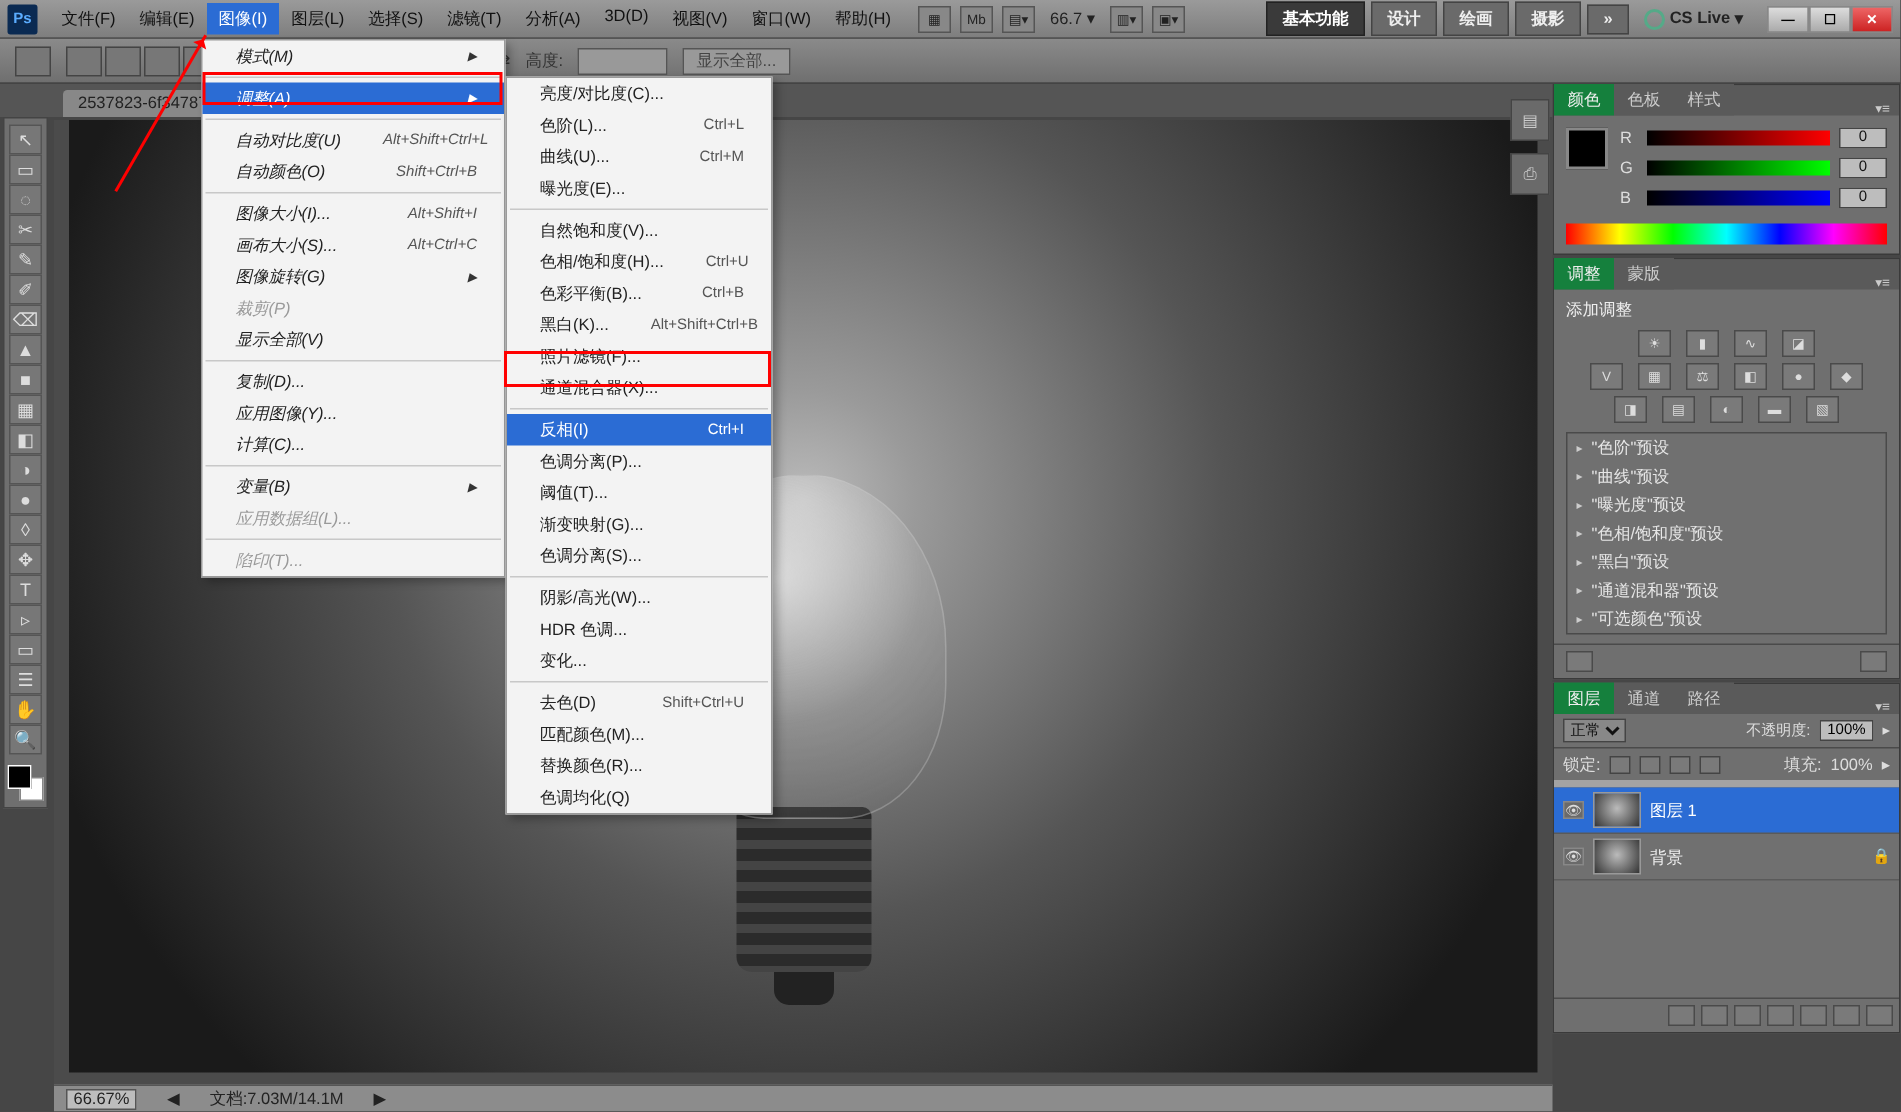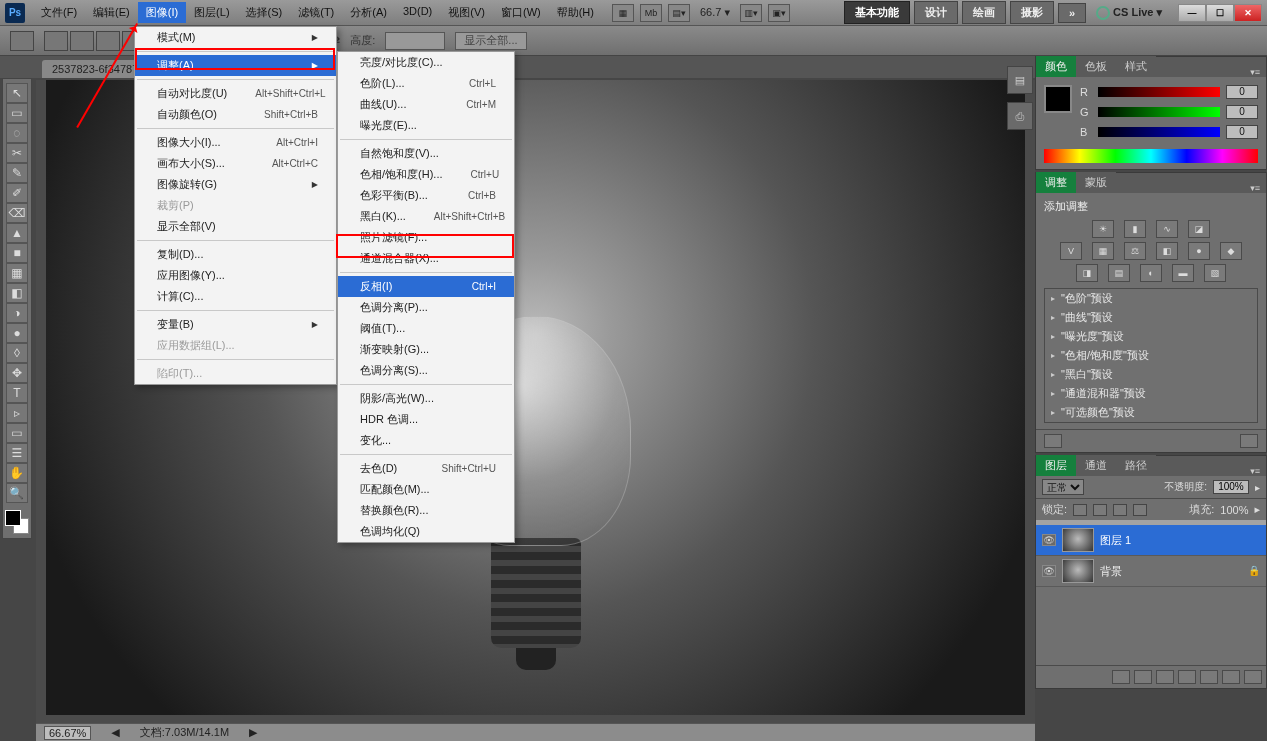--- a/index.html
+++ b/index.html
@@ -53,21 +53,21 @@
 .dropdown{position:absolute;background:#f3f3f3;border:1px solid #9a9a9a;box-shadow:3px 3px 6px rgba(0,0,0,.3);}
 .dropdown .dd-item{display:flex;align-items:center;justify-content:space-between;padding:3px 18px 3px 22px;color:#222;white-space:nowrap;}
 .dropdown .dd-item.disabled{color:#9a9a9a;}
 .dropdown .dd-item.submenu::after{content:"▶";font-size:8px;margin-left:10px;color:#333;}
 .dropdown .dd-item.highlight{background:#2b6cd4;color:#fff;}
 .dropdown .dd-item.highlight::after{color:#fff;}
 .dropdown .dd-sep{height:1px;background:#c8c8c8;margin:3px 2px;}
 .dropdown .sc{color:#555;margin-left:28px;font-size:10px;}
 .dropdown .dd-item.highlight .sc{color:#fff;}
 
-.menu1{left:134px;top:26px;width:203px;}
+.menu1{left:134px;top:26px;width:203px;font-style:italic;}
 .menu2{left:337px;top:51px;width:178px;}
 
 
 .redbox{position:absolute;border:2px solid #f00;pointer-events:none;}
 .redarrow{position:absolute;width:2px;background:#f00;transform-origin:top left;}
 .redarrow::after{content:"";position:absolute;bottom:-2px;left:-4px;border:5px solid transparent;border-top-color:#f00;}
 
 
 .rightstack{position:absolute;right:0;top:56px;width:232px;bottom:0;}
 .collapsed-col{position:absolute;left:-28px;top:10px;width:26px;display:flex;flex-direction:column;gap:8px;}
@@ -241,21 +241,21 @@
       <span>自动对比度(U)</span>
       <span class="sc">Alt+Shift+Ctrl+L</span>
     </div>
     <div class="dd-item">
       <span>自动颜色(O)</span>
       <span class="sc">Shift+Ctrl+B</span>
     </div>
     <div class="dd-sep"></div>
     <div class="dd-item">
       <span>图像大小(I)...</span>
-      <span class="sc">Alt+Ctrl+I</span>
+      <span class="sc">Alt+Shift+I</span>
     </div>
     <div class="dd-item">
       <span>画布大小(S)...</span>
       <span class="sc">Alt+Ctrl+C</span>
     </div>
     <div class="dd-item submenu">
       <span>图像旋转(G)</span>
     </div>
     <div class="dd-item disabled">
       <span>裁剪(P)</span>

